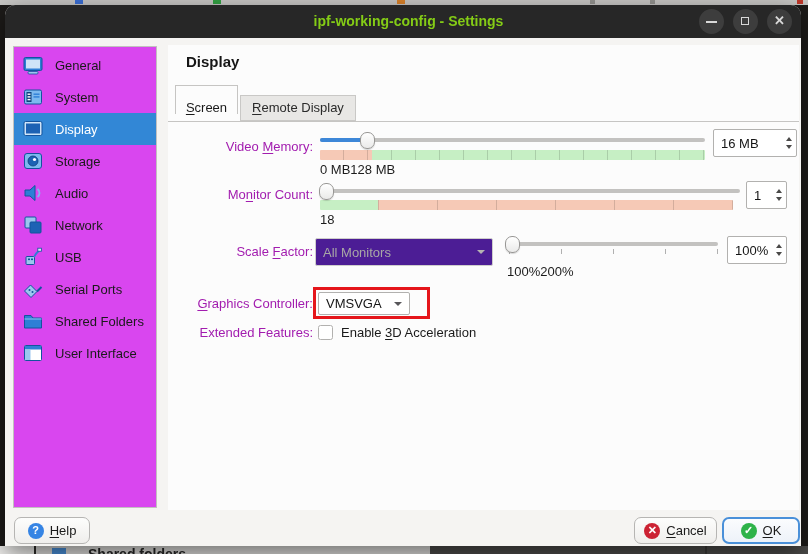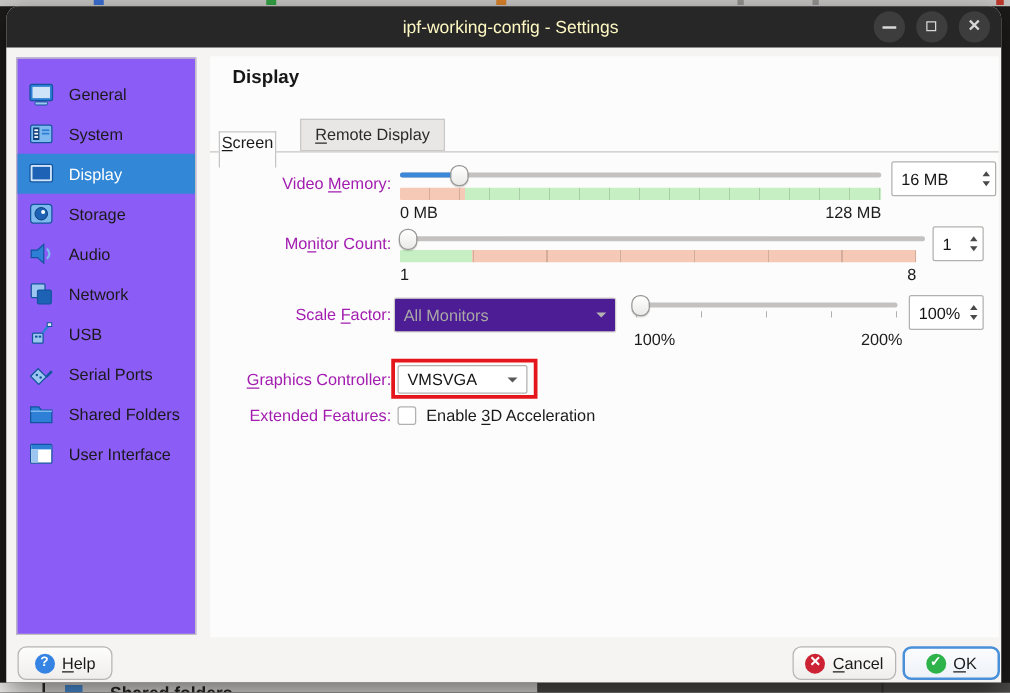--- a/index.html
+++ b/index.html
@@ -17,62 +17,62 @@
   .bs-white{position:absolute;left:0;top:0;width:36px;height:8px;background:#f2f1ef;border-right:2px solid #2e2c2a;box-sizing:border-box}
   .bs-blue{position:absolute;left:52px;top:2px;width:14px;height:6px;background:#4a90d9}
   .bs-text{position:absolute;left:88px;top:0;font-weight:bold;font-size:14px;color:#262626;line-height:17px;white-space:nowrap}
   .bs-right{position:absolute;left:430px;top:0;width:378px;height:8px;background:#4c4b49}
   .bs-seam{position:absolute;left:275px;top:0;width:2px;height:8px;background:#3a3937}
 
   
   .window{position:absolute;left:5px;top:5px;width:796px;height:541px;background:#f5f4f2;
     border-radius:10px 10px 0 0;box-shadow:0 8px 24px rgba(0,0,0,.5);z-index:1}
   .titlebar{position:absolute;left:0;top:0;width:796px;height:33px;background:#272727;border-radius:10px 10px 0 0;}
-  .title{position:absolute;left:11px;right:0;top:8px;text-align:center;color:#fef9c3;font-weight:normal;font-size:14px}
+  .title{position:absolute;left:11px;right:0;top:8px;text-align:center;color:#84cc16;font-weight:bold;font-size:14px}
   .win-btns{position:absolute;right:9px;top:4px;display:flex;gap:9px}
   .win-btn{width:25px;height:25px;border-radius:50%;background:#3d3d3d;position:relative}
   .glyph-min{position:absolute;left:7px;top:12px;width:11px;height:2px;background:#d8d8d8}
   .glyph-max{position:absolute;left:8px;top:8px;width:8px;height:8px;border:1.5px solid #d8d8d8;box-sizing:border-box}
   .glyph-close{position:absolute;left:0;top:4px;width:25px;text-align:center;color:#d8d8d8;font-size:13px;font-weight:bold}
 
   
-  .sidebar{position:absolute;left:8px;top:41px;width:144px;height:462px;background:#8b5cf6;
-    border:1px solid #c2c1bf;box-sizing:border-box;padding-top:12px}
+  .sidebar{position:absolute;left:8px;top:41px;width:144px;height:462px;background:#d946ef;
+    border:1px solid #c2c1bf;box-sizing:border-box;padding-top:2px}
   .side-item{height:32px;display:flex;align-items:center;gap:11px;padding-left:8px}
   .side-item.selected{background:#3287d6;color:#ffffff}
   .side-icon{width:22px;height:22px;flex:0 0 22px}
   .side-icon svg{display:block}
   .side-label{font-size:13px}
 
   
   .pane{position:absolute;left:163px;top:40px;width:631px;height:465px;background:#fcfcfc}
   .pane-title{position:absolute;left:18px;top:8px;font-size:15px;font-weight:bold;color:#161616}
   .tabline{position:absolute;left:0;top:76px;width:631px;height:1px;background:#c6c5c3}
   .tab{position:absolute;box-sizing:border-box;text-align:center;font-size:13px}
-  .tab-active{left:7px;top:60px;width:46px;height:29px;background:#fcfcfc;border:1px solid #c6c5c3;border-bottom:none;z-index:2;padding-top:0}
+  .tab-active{left:7px;top:40px;width:63px;height:29px;background:#fcfcfc;border:1px solid #c6c5c3;border-bottom:none;z-index:2;padding-top:14px}
   .tab-idle{top:50px;height:26px;background:#e8e7e5;border:1px solid #c9c8c6;padding-top:4px;color:#2a2a2a}
   .tab-rd{left:72px;width:116px}
   .tab-rec{left:190px;width:93px}
 
   .row-label{position:absolute;left:0;width:145px;text-align:right;color:#a21caf;white-space:nowrap}
   .k{text-decoration:underline;text-underline-offset:2px}
 
   .track{position:absolute;height:4px;background:#c3c2c0;border-radius:2px}
   .track-fill{position:absolute;height:4px;background:#3d87d8;border-radius:2px}
   .handle{position:absolute;width:15px;height:17px;border-radius:7px;background:linear-gradient(#ffffff,#eaeae9);
     border:1px solid #989795;box-sizing:border-box;z-index:2;box-shadow:0 1px 1px rgba(0,0,0,.15)}
   .band{position:absolute;height:10px;border-radius:1px}
   .band-vm{background:
       repeating-linear-gradient(to right, transparent 0 23px, rgba(0,0,0,.14) 23px 24px),
       linear-gradient(to right,#f6c9b6 0 13.5%, #c6efc4 13.5% 100%)}
   .band-mc{background:
       repeating-linear-gradient(to right, transparent 0 58px, rgba(0,0,0,.14) 58px 59px),
       linear-gradient(to right,#c6efc4 0 14%, #f6c9b6 14% 100%)}
   .scale-ticks{position:absolute;height:5px;background:repeating-linear-gradient(to right, rgba(0,0,0,.3) 0 1px, transparent 1px 52px)}
-  .range-labels{position:absolute;display:flex;justify-content:space-between;color:#1c1c1c}
+  .range-labels{position:absolute;display:flex;justify-content:flex-start;color:#1c1c1c}
 
   .spin{position:absolute;height:28px;background:#ffffff;border:1px solid #b2b1af;border-radius:2px;
     box-sizing:border-box;display:flex;align-items:center;padding-left:7px;color:#151515}
   .spin-arrows{position:absolute;right:4px;top:0;height:100%;display:flex;flex-direction:column;justify-content:center;gap:4px}
   .arr-up{width:0;height:0;border-left:3.5px solid transparent;border-right:3.5px solid transparent;border-bottom:4.5px solid #4a4948}
   .arr-down{width:0;height:0;border-left:3.5px solid transparent;border-right:3.5px solid transparent;border-top:4.5px solid #4a4948}
 
   .combo{position:absolute;background:#ffffff;border:1px solid #b2b1af;border-radius:2px;box-sizing:border-box;
     display:flex;align-items:center;padding-left:7px;color:#151515}
   .carrow{position:absolute;right:7px;width:0;height:0;border-left:4px solid transparent;border-right:4px solid transparent;border-top:4.5px solid #58575a}
@@ -308,21 +308,21 @@
     <div class="spin" style="left:559px;top:191px;width:60px">
       <span>100%</span>
       <div class="spin-arrows">
         <div class="arr-up"></div>
         <div class="arr-down"></div>
       </div>
     </div>
 
     <div class="row-label" style="top:251px"><span></span><span class="k">G</span><span>raphics Controller:</span></div>
     <div class="red-annotation"></div>
-    <div class="combo" style="left:150px;top:247px;width:104px;height:23px">
+    <div class="combo" style="left:150px;top:247px;width:92px;height:23px">
       <span>VMSVGA</span>
       <div class="carrow"></div>
     </div>
 
     <div class="row-label" style="top:280px">Extended Features:</div>
     <div class="checkbox" style="left:150px;top:280px"></div>
     <div style="position:absolute;left:173px;top:280px"><span>Enable </span><span class="k">3</span><span>D Acceleration</span></div>
   </div>
 
   <div class="btn btn-help">

